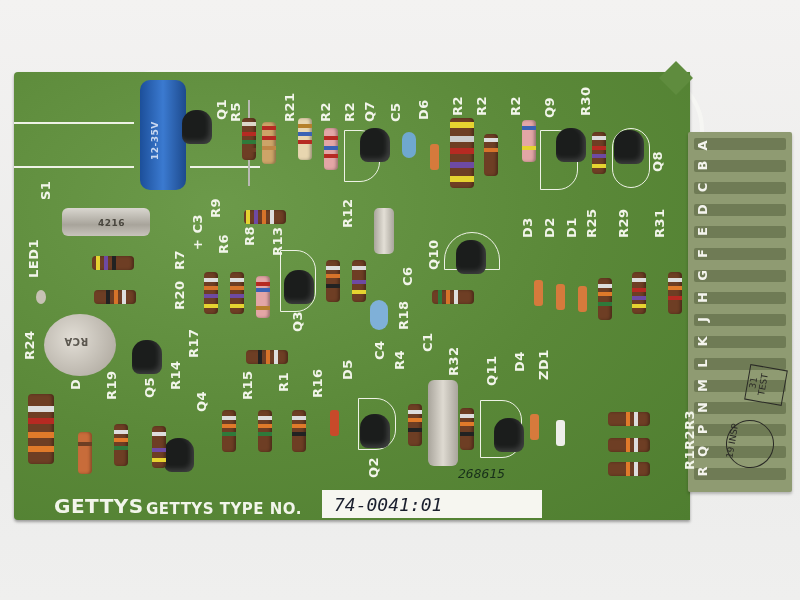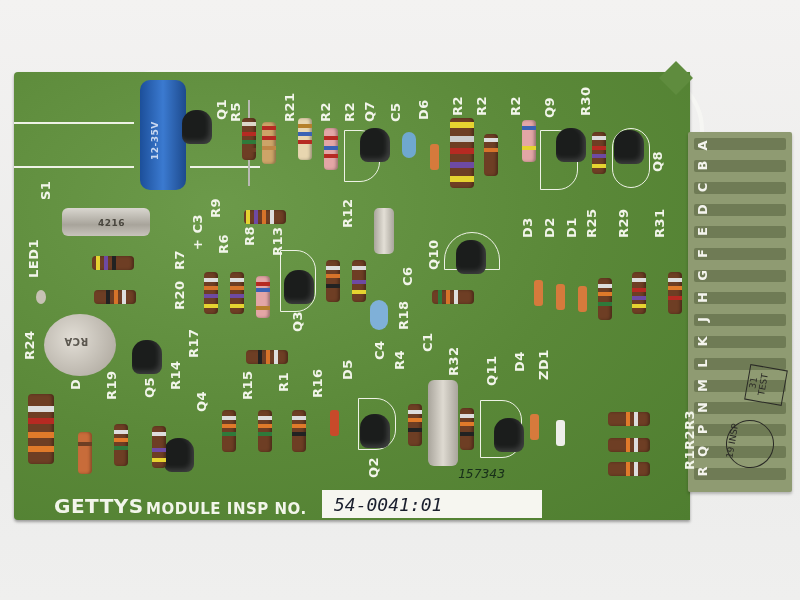--- a/index.html
+++ b/index.html
@@ -366,16 +366,16 @@
     <div class="band-h" style="left:18px;background:#e07a2a"></div>
     <div class="band-h" style="left:26px;background:#ddd"></div>
   </div>
 <div class="res res-h" style="left:608px;top:462px;background:#6e3e24;">
     <div class="band-h" style="left:18px;background:#e07a2a"></div>
     <div class="band-h" style="left:26px;background:#ddd"></div>
   </div>
 <div class="silk vert" style="left:682px;top:470px;">R1R2R3</div>
 
 <div class="silk" style="left:54px;top:494px;font-size:20px;">GETTYS</div>
-<div class="silk" style="left:146px;top:500px;font-size:15px;">MODULE INSP NO.</div>
+<div class="silk" style="left:146px;top:500px;font-size:15px;">GETTYS TYPE NO.</div>
 <div class="label-box"></div>
-<div class="handwrite" style="left:334px;top:494px;font-size:18px;">54-0041:01</div>
-<div class="handwrite" style="left:458px;top:466px;font-size:13px;color:#18301a;">157343</div>
+<div class="handwrite" style="left:334px;top:494px;font-size:18px;">74-0041:01</div>
+<div class="handwrite" style="left:458px;top:466px;font-size:13px;color:#18301a;">268615</div>
 
 </body></html>

